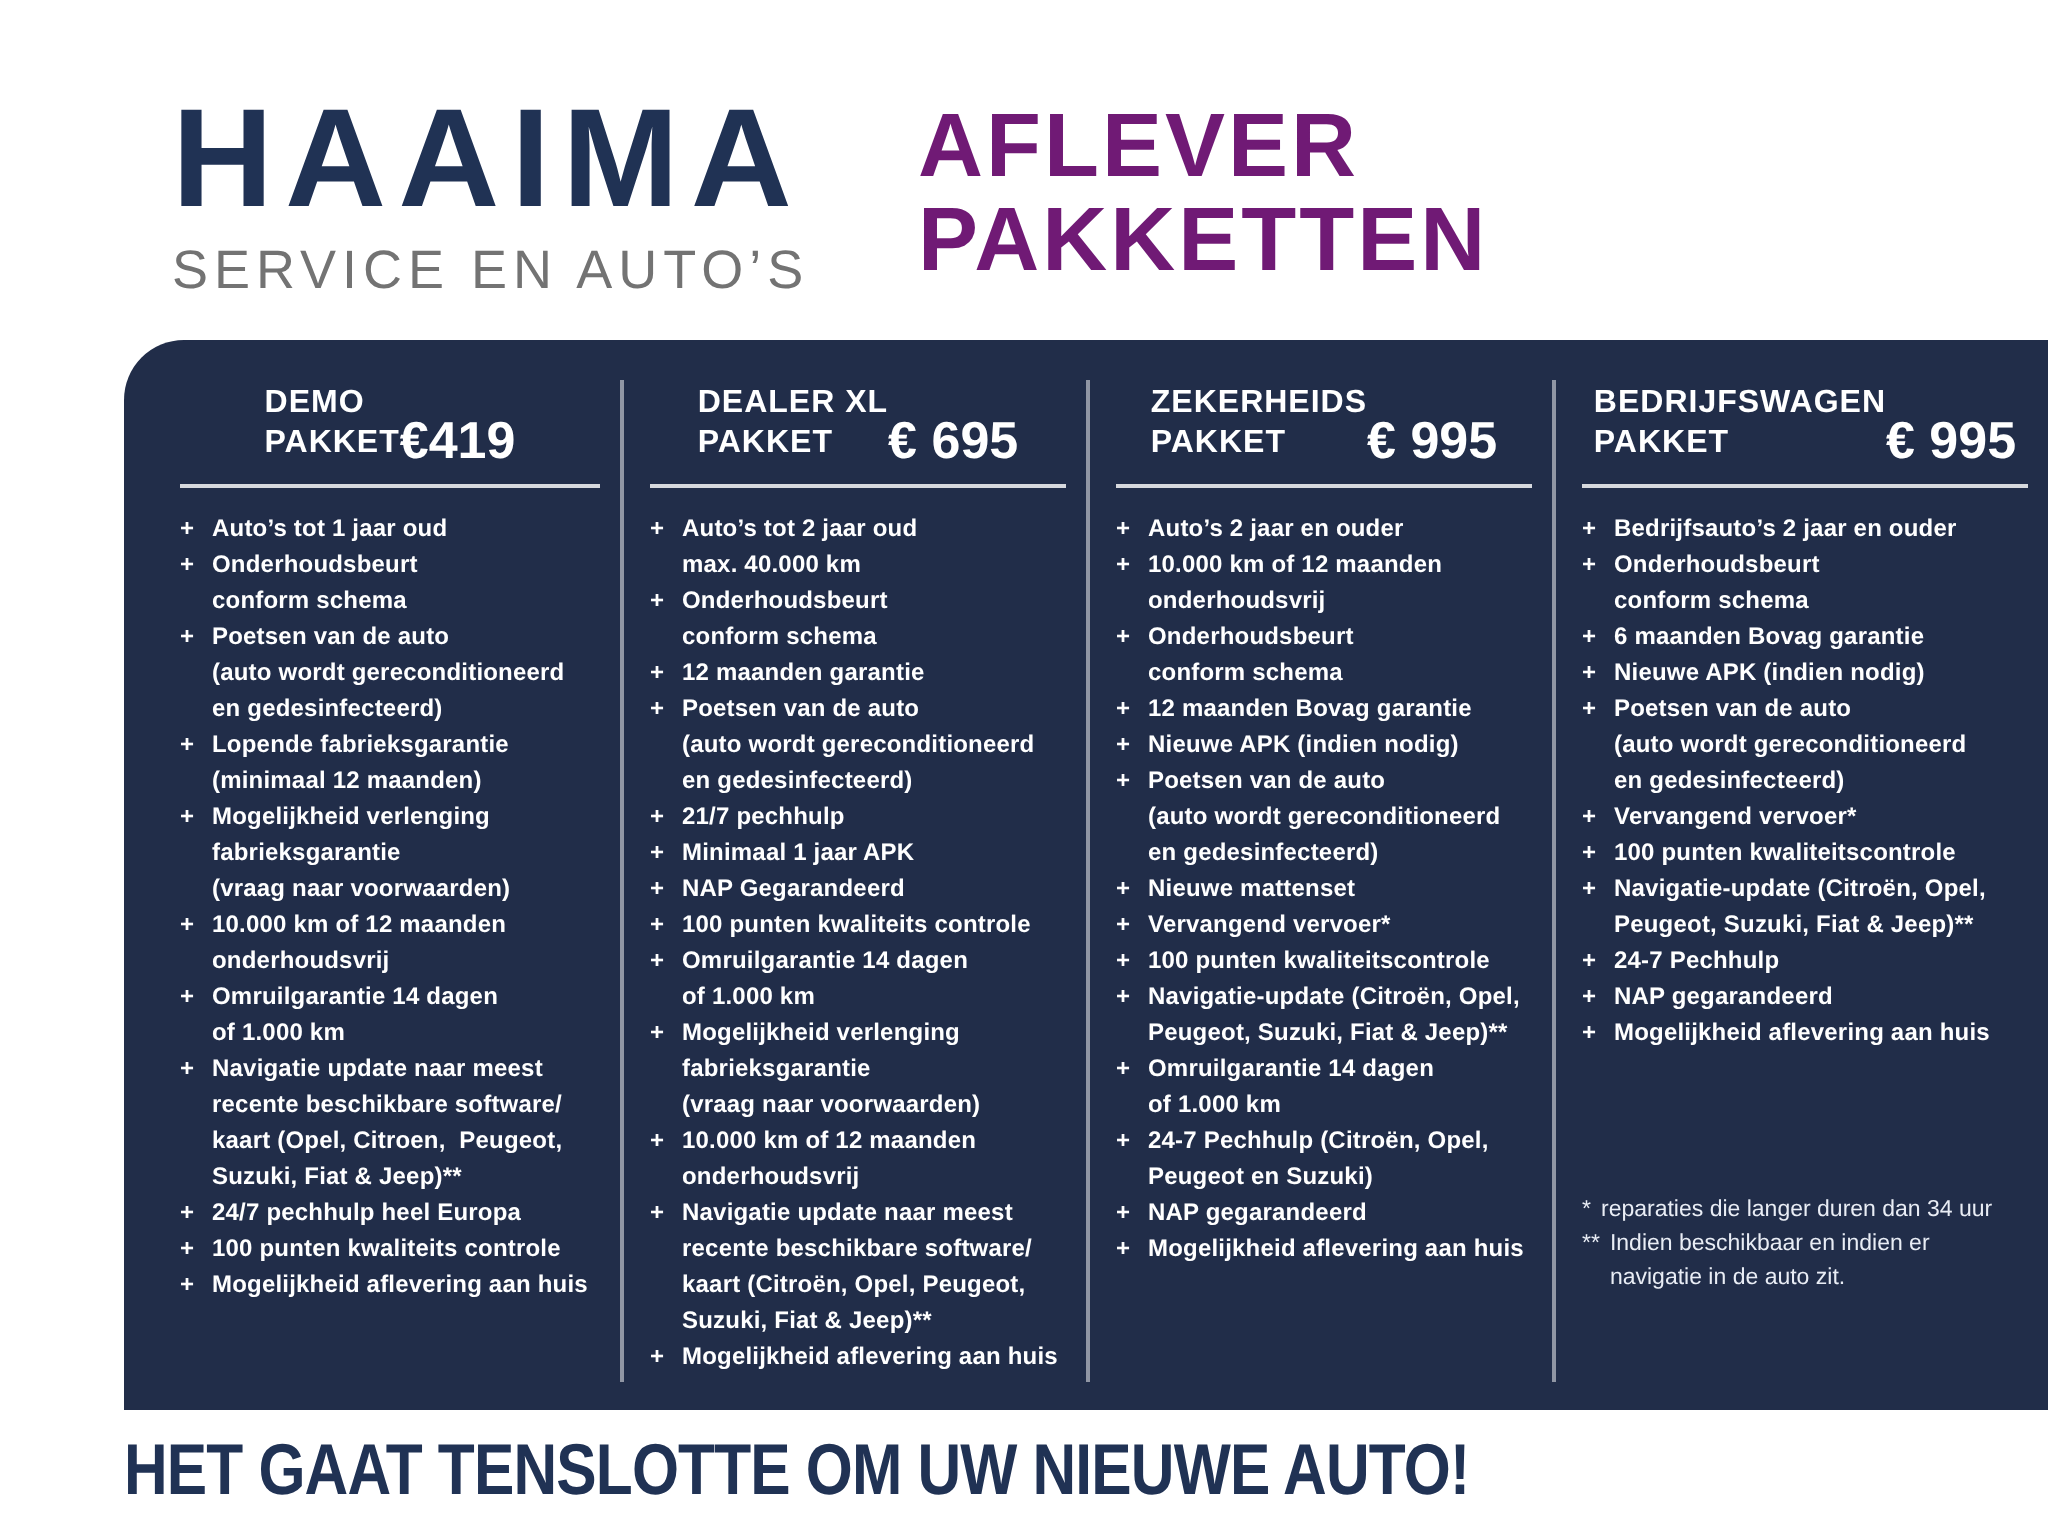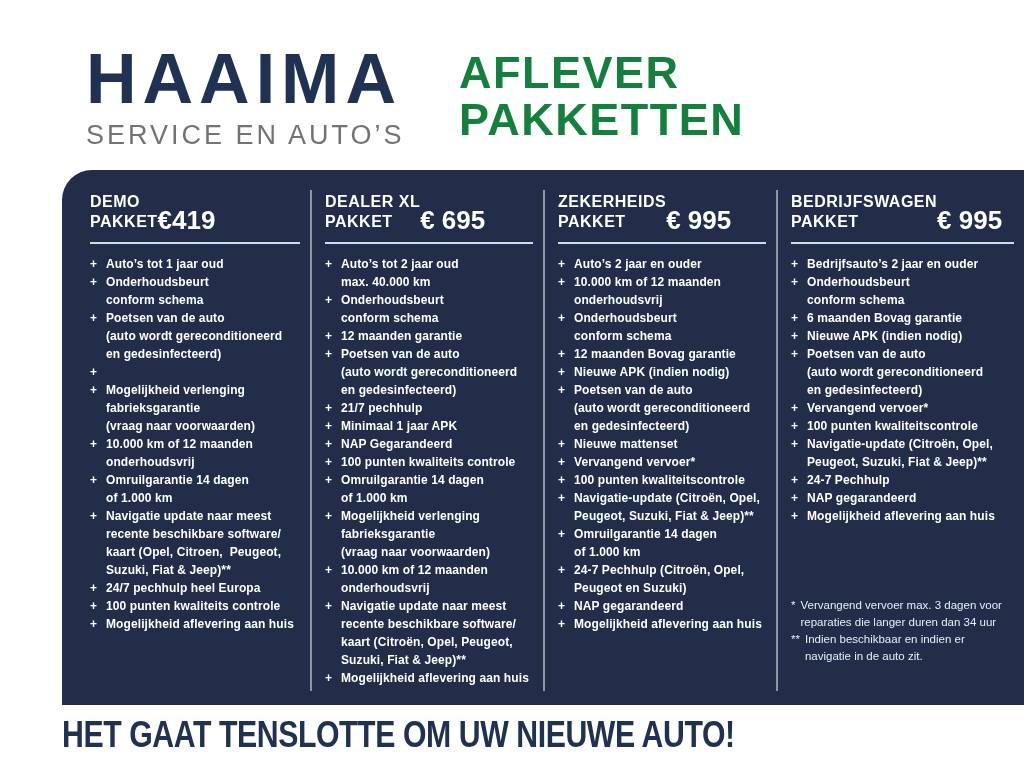--- a/index.html
+++ b/index.html
@@ -6,37 +6,37 @@
   body{
     width:1024px;height:768px;position:relative;overflow:hidden;
     background:#ffffff;
     font-family:"Liberation Sans", sans-serif;
   }
   
   .logo{position:absolute;left:86px;top:44px;color:#203254;}
   .logo-name{font-size:70px;font-weight:bold;letter-spacing:6px;line-height:1;}
   .logo-sub{font-size:27px;font-weight:normal;letter-spacing:3px;margin-top:6px;color:#737373;}
   .page-title{
-    position:absolute;left:459px;top:50px;color:#15803d;
+    position:absolute;left:459px;top:50px;color:#701a75;
     font-size:45px;font-weight:bold;line-height:1.04;letter-spacing:1.5px;
   }
   
   .panel{
     position:absolute;left:62px;top:170px;width:962px;height:535px;
     background:#212d49;border-radius:30px 0 0 0;box-sizing:border-box;
     padding:22px 0 0 0;color:#ffffff;
   }
   .columns{display:grid;grid-template-columns:248px 233px 233px 1fr;height:100%;}
   .pkg-col{position:relative;box-sizing:border-box;padding:0 10px 0 15px;}
   .pkg-col:first-child{padding-left:28px;}
   .pkg-col + .pkg-col::before{
     content:"";position:absolute;left:0;top:-2px;bottom:14px;width:2px;
     background:rgba(255,255,255,0.5);
   }
-  .pkg-title-row{display:flex;justify-content:flex-start;align-items:flex-end;}
+  .pkg-title-row{display:flex;justify-content:center;align-items:flex-end;}
   .pkg-name{font-size:16px;font-weight:bold;letter-spacing:0.5px;line-height:1.28;white-space:nowrap;}
   .pkg-price{font-size:26px;font-weight:bold;line-height:1;white-space:nowrap;margin-bottom:0;flex:0 0 auto;}
   .pkg-rule{border:none;border-top:2px solid rgba(255,255,255,0.82);margin:9px 0 11px 0;}
   .item{display:flex;font-size:12px;line-height:18px;font-weight:bold;letter-spacing:0.1px;}
   .item .plus{flex:0 0 16px;width:16px;}
   .item-line{white-space:pre;}
   
   .footnotes{margin-top:72px;}
   .footnote{display:flex;font-size:11.5px;line-height:17px;font-weight:normal;color:#e9edf5;}
   .footnote .marker{flex:0 0 auto;margin-right:5px;}
@@ -88,20 +88,24 @@
           <div class="item">
             <span class="plus">+</span>
             <div class="item-lines">
               <div class="item-line">Poetsen van de auto</div>
               <div class="item-line">(auto wordt gereconditioneerd</div>
               <div class="item-line">en gedesinfecteerd)</div>
             </div>
           </div>
           <div class="item">
             <span class="plus">+</span>
+            <div class="item-lines">
+              <div class="item-line">Lopende fabrieksgarantie</div>
+              <div class="item-line">(minimaal 12 maanden)</div>
+            </div>
           </div>
           <div class="item">
             <span class="plus">+</span>
             <div class="item-lines">
               <div class="item-line">Mogelijkheid verlenging</div>
               <div class="item-line">fabrieksgarantie</div>
               <div class="item-line">(vraag naar voorwaarden)</div>
             </div>
           </div>
           <div class="item">
@@ -429,21 +433,20 @@
             <span class="plus">+</span>
             <div class="item-lines">
               <div class="item-line">Mogelijkheid aflevering aan huis</div>
             </div>
           </div>
         </div>
         <div class="footnotes">
           <div class="footnote">
             <span class="marker">*</span>
             <div class="fn-lines">
-              <div class="fn-line">Vervangend vervoer max. 3 dagen voor</div>
               <div class="fn-line">reparaties die langer duren dan 34 uur</div>
             </div>
           </div>
           <div class="footnote">
             <span class="marker">**</span>
             <div class="fn-lines">
               <div class="fn-line">Indien beschikbaar en indien er</div>
               <div class="fn-line">navigatie in de auto zit.</div>
             </div>
           </div>

